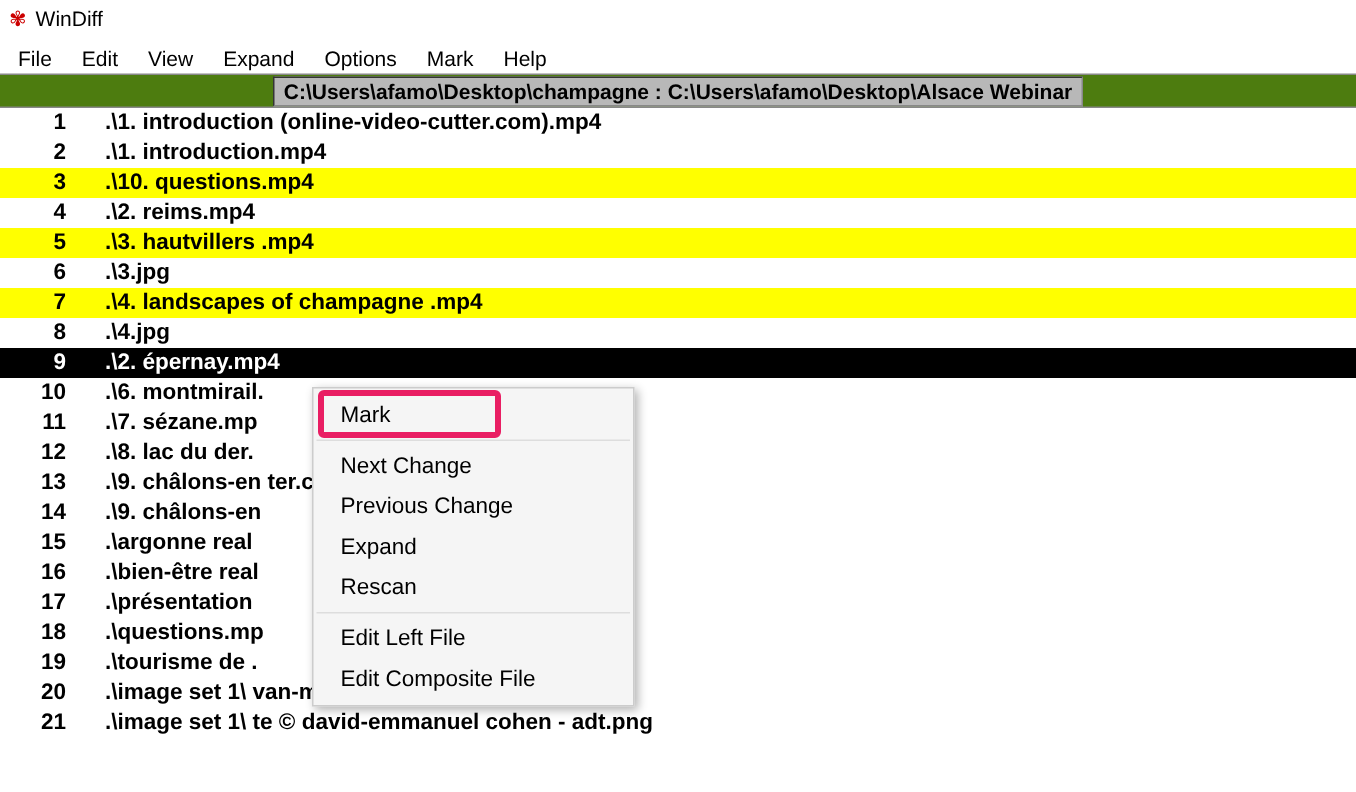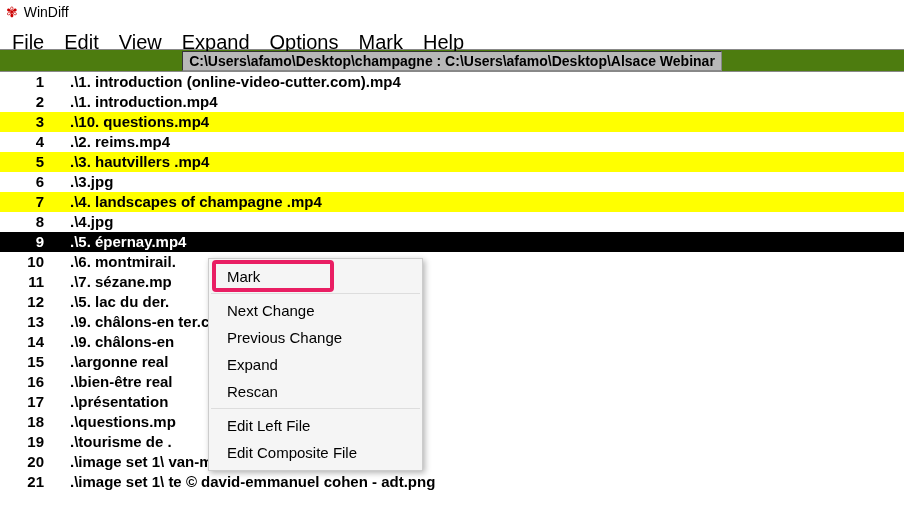--- a/index.html
+++ b/index.html
@@ -29,21 +29,21 @@
     }
     .menu-bar {
       display: flex;
       padding: 4px 2px;
       gap: 0;
       height: 26px;
       border-bottom: 1px solid #888;
     }
     .menu-item {
       padding: 3px 10px;
-      font-size: 20px;
+      font-size: 14px;
       cursor: default;
     }
     .path-bar {
       background: #4d7c0f;
       height: 22px;
       display: flex;
       justify-content: center;
       align-items: center;
       border-bottom: 1px solid #888;
     }
@@ -165,33 +165,33 @@
     <div class="row yellow">
       <div class="line-no">7</div>
       <div class="file-name">.\4. landscapes of champagne .mp4</div>
     </div>
     <div class="row ">
       <div class="line-no">8</div>
       <div class="file-name">.\4.jpg</div>
     </div>
     <div class="row selected">
       <div class="line-no">9</div>
-      <div class="file-name">.\5. épernay.mp4</div>
+      <div class="file-name">.\2. épernay.mp4</div>
     </div>
     <div class="row ">
       <div class="line-no">10</div>
       <div class="file-name">.\6. montmirail.</div>
     </div>
     <div class="row ">
       <div class="line-no">11</div>
       <div class="file-name">.\7. sézane.mp</div>
     </div>
     <div class="row ">
       <div class="line-no">12</div>
-      <div class="file-name">.\5. lac du der.</div>
+      <div class="file-name">.\8. lac du der.</div>
     </div>
     <div class="row ">
       <div class="line-no">13</div>
       <div class="file-name">.\9. châlons-en                                                  ter.com).mp4</div>
     </div>
     <div class="row ">
       <div class="line-no">14</div>
       <div class="file-name">.\9. châlons-en</div>
     </div>
     <div class="row ">

